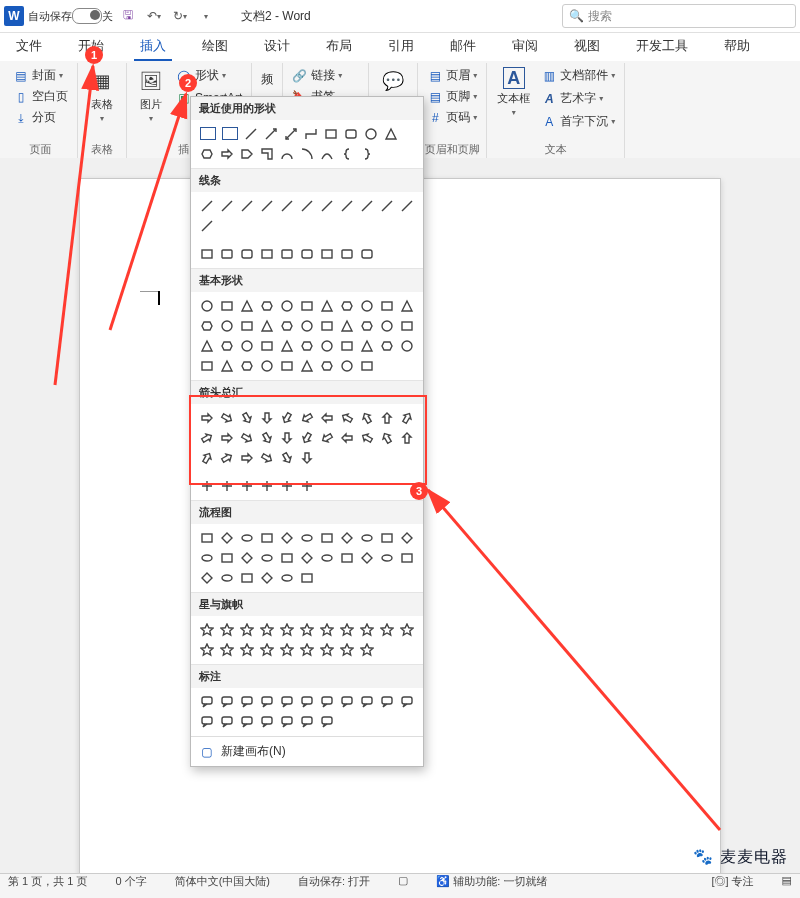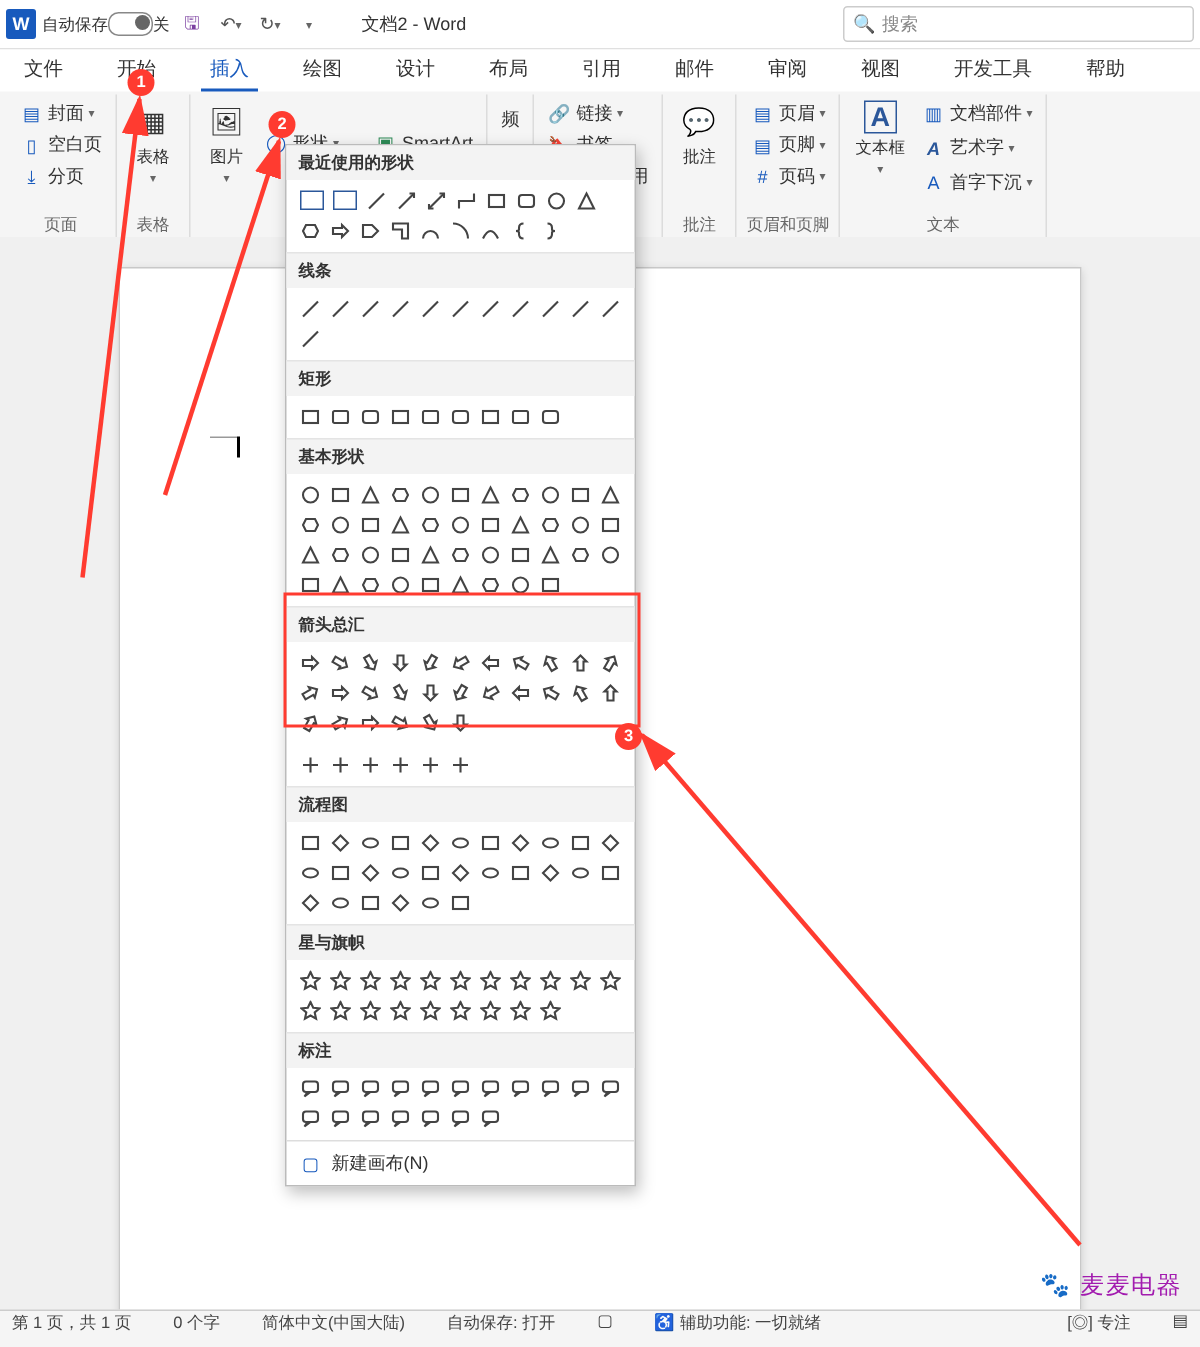--- a/index.html
+++ b/index.html
@@ -41,21 +41,21 @@
 .shape.txt{border:1.2px solid #2b579a;width:14px;height:11px;margin:3px 3px}
 .shape.txt2{border:1.2px solid #2b579a;width:14px;height:11px;margin:3px 3px}
 .new-canvas{border-top:1px solid #ddd;padding:6px 8px;display:flex;align-items:center;gap:6px;cursor:pointer}
 
 .statusbar{position:absolute;bottom:0;left:0;right:0;height:24px;border-top:1px solid #ccc;background:#f5f5f5;display:flex;align-items:flex-start;font-size:11px;padding:0 8px;gap:28px;color:#444}
 .statusbar .spacer{flex:1}
 
 .callout{position:absolute;z-index:80;width:18px;height:18px;background:#ff3b30;border-radius:50%;color:#fff;font-size:11px;font-weight:bold;display:flex;align-items:center;justify-content:center}
 .annot-svg{position:absolute;top:0;left:0;pointer-events:none;z-index:70}
 .highlight-box{position:absolute;border:2px solid #ff3b30;z-index:60;pointer-events:none}
-.watermark{position:absolute;right:12px;bottom:30px;color:#a21caf;font-size:16px;letter-spacing:1px;z-index:55}
+.watermark{position:absolute;right:12px;bottom:30px;color:#0f172a;font-size:16px;letter-spacing:1px;z-index:55}
 </style>
 </head>
 <body>
 
 <div class="titlebar">
   <div class="word-logo">W</div>
   <div class="autosave">
     <span>自动保存</span>
     <span class="autosave-toggle"></span>
     <span>关</span>
@@ -125,21 +125,21 @@
     <div class="group-label">表格</div>
   </div>
 
   <div class="group">
     <div class="group-row">
       <div class="vbtn">
           <span class="ico">🖼</span>
           <span>图片</span>
           <span class="caret">▾</span>
         </div>
-      <div style="display:flex;flex-direction:row;gap:17px">
+      <div style="display:flex;flex-direction:column;gap:2px">
         <div class="rbtn">
             <span class="small-ico">◯</span>
             <span>形状</span>
             <span class="caret">▾</span>
           </div>
         <div class="rbtn">
             <span class="small-ico" style="color:#2e8b57">▣</span>
             <span>SmartArt</span>
           </div>
       </div>
@@ -389,21 +389,20 @@
           <line x1="2" y1="12" x2="12" y2="2"></line>
         </svg>
       </div>
       <div class="shape">
         <svg viewBox="0 0 14 14">
           <line x1="2" y1="12" x2="12" y2="2"></line>
         </svg>
       </div>
     </div>
 
-  <div class="cat-header">矩形</div>
   <div class="shape-grid">
       <div class="shape">
         <svg viewBox="0 0 14 14">
           <rect x="2" y="3" width="10" height="8" rx="0"></rect>
         </svg>
       </div>
       <div class="shape">
         <svg viewBox="0 0 14 14">
           <rect x="2" y="3" width="10" height="8" rx="1"></rect>
         </svg>

